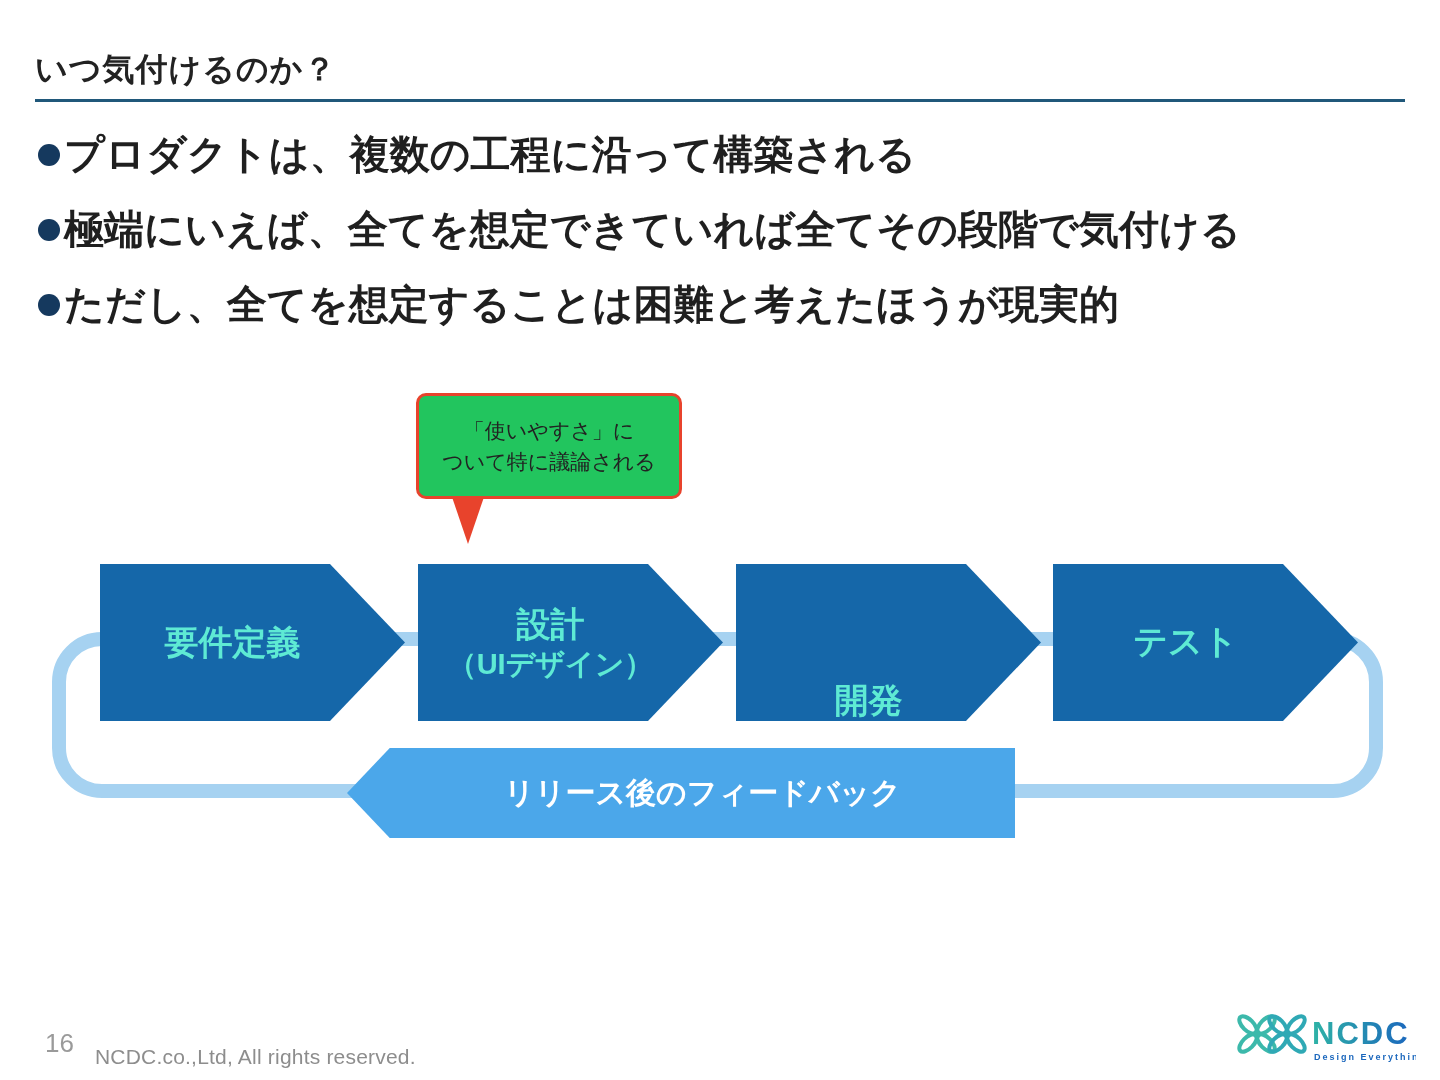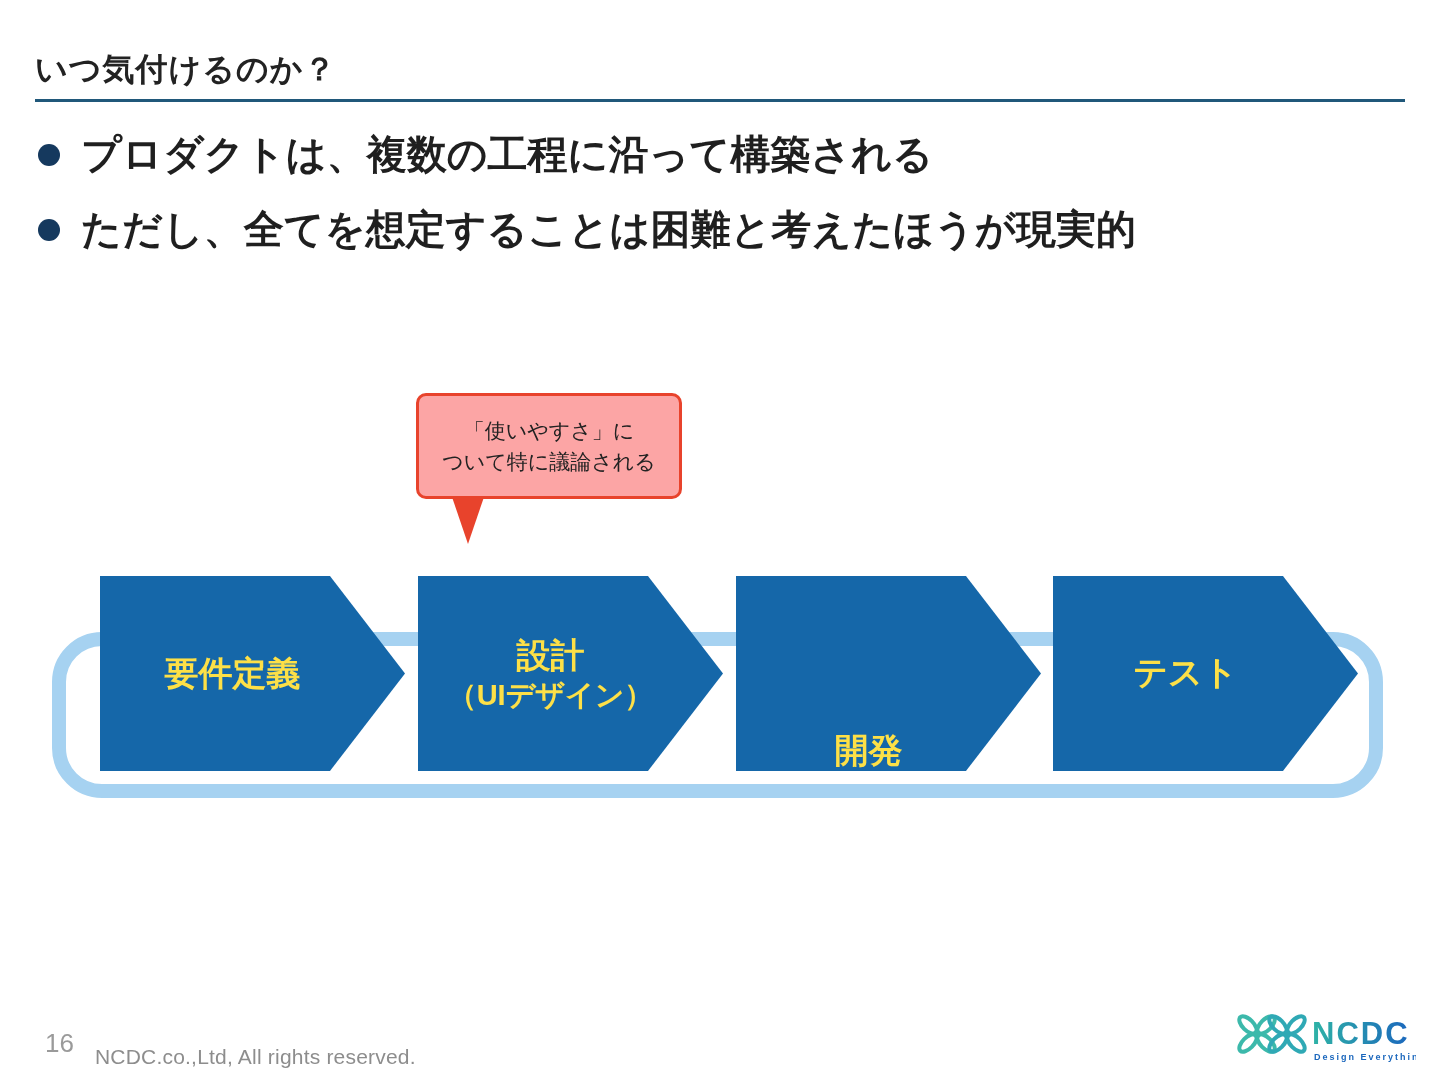--- a/index.html
+++ b/index.html
@@ -18,43 +18,43 @@
     position:absolute;left:35px;top:48px;
     font-size:32px;font-weight:800;letter-spacing:1px;color:#222;
   }
   .title-underline{
     position:absolute;left:35px;top:99px;width:1370px;height:3px;
     background:#20587A;
   }
 
   
   .bullets{position:absolute;left:38px;top:128px;}
-  .bullet-row{display:flex;align-items:center;gap:21px;height:53px;margin-bottom:22px;}
+  .bullet-row{display:flex;align-items:center;gap:4px;height:53px;margin-bottom:22px;}
   .bullet-dot{
     width:22px;height:22px;border-radius:50%;
     background:#15395E;flex:0 0 auto;
   }
   .bullet-text{font-size:40px;font-weight:600;letter-spacing:0;white-space:nowrap;}
 
   
   .diagram{position:absolute;left:0;top:0;width:1440px;height:1080px;}
 
   .loop-line{
     position:absolute;left:52px;top:632px;width:1331px;height:166px;
     box-sizing:border-box;
     border:14px solid #A6D2F1;border-radius:50px;
     z-index:1;
   }
 
   .step-arrow{
-    position:absolute;top:576px;width:305px;height:195px;
+    position:absolute;top:564px;width:305px;height:157px;
     background:#1567A9;
     clip-path:polygon(0 0, 75.4% 0, 100% 50%, 75.4% 100%, 0 100%);
     display:flex;flex-direction:column;align-items:center;justify-content:center;
-    color:#fde047;z-index:2;
+    color:#5eead4;z-index:2;
     padding-right:40px;box-sizing:border-box;
   }
   .step-arrow .step-label{font-size:34px;font-weight:600;line-height:1.25;white-space:nowrap;}
   .step-arrow .step-sublabel{font-size:29px;font-weight:600;line-height:1.25;white-space:nowrap;}
   .step-1{left:100px;}
   .step-2{left:418px;}
   .step-3{left:736px;justify-content:flex-end;}
   .step-4{left:1053px;font-family:Liberation Serif, serif;}
 
   .feedback-arrow{
@@ -63,21 +63,21 @@
     clip-path:polygon(6.4% 0, 100% 0, 100% 100%, 6.4% 100%, 0 50%);
     display:flex;align-items:center;justify-content:center;
     padding-left:43px;box-sizing:border-box;
     z-index:3;color:#fff;
   }
   .feedback-label{font-size:30px;font-weight:600;white-space:nowrap;}
 
   
   .callout{
     position:absolute;left:416px;top:393px;width:266px;height:106px;
-    box-sizing:border-box;background:#fca5a5;
+    box-sizing:border-box;background:#22c55e;
     border:3px solid #E8432C;border-radius:10px;
     display:flex;flex-direction:column;align-items:center;justify-content:center;
     z-index:4;
   }
   .callout-line{font-size:21px;line-height:1.5;color:#222;font-weight:500;white-space:nowrap;}
   .callout-pointer{
     position:absolute;left:452px;top:497px;width:0;height:0;
     border-left:16px solid transparent;border-right:16px solid transparent;
     border-top:47px solid #E8432C;z-index:5;
   }
@@ -95,20 +95,24 @@
   <div class="title">いつ気付けるのか？</div>
   <div class="title-underline"></div>
 
   <div class="bullets">
     <div class="bullet-row">
       <div class="bullet-dot"></div>
       <div class="bullet-text">プロダクトは、複数の工程に沿って構築される</div>
     </div>
     <div class="bullet-row">
       <div class="bullet-dot"></div>
+      <div class="bullet-text">極端にいえば、全てを想定できていれば全てその段階で気付ける</div>
+    </div>
+    <div class="bullet-row">
+      <div class="bullet-dot"></div>
       <div class="bullet-text">ただし、全てを想定することは困難と考えたほうが現実的</div>
     </div>
   </div>
 
   <div class="diagram">
 
     <div class="loop-line"></div>
 
     <div class="step-arrow step-1">
       <div class="step-label">要件定義</div>
@@ -120,20 +124,23 @@
     </div>
 
     <div class="step-arrow step-3">
       <div class="step-label">開発</div>
     </div>
 
     <div class="step-arrow step-4">
       <div class="step-label">テスト</div>
     </div>
 
+    <div class="feedback-arrow">
+      <div class="feedback-label">リリース後のフィードバック</div>
+    </div>
 
     <div class="callout">
       <div class="callout-line">「使いやすさ」に</div>
       <div class="callout-line">ついて特に議論される</div>
     </div>
     <div class="callout-pointer"></div>
 
   </div>
 
   <div class="page-number">16</div>

